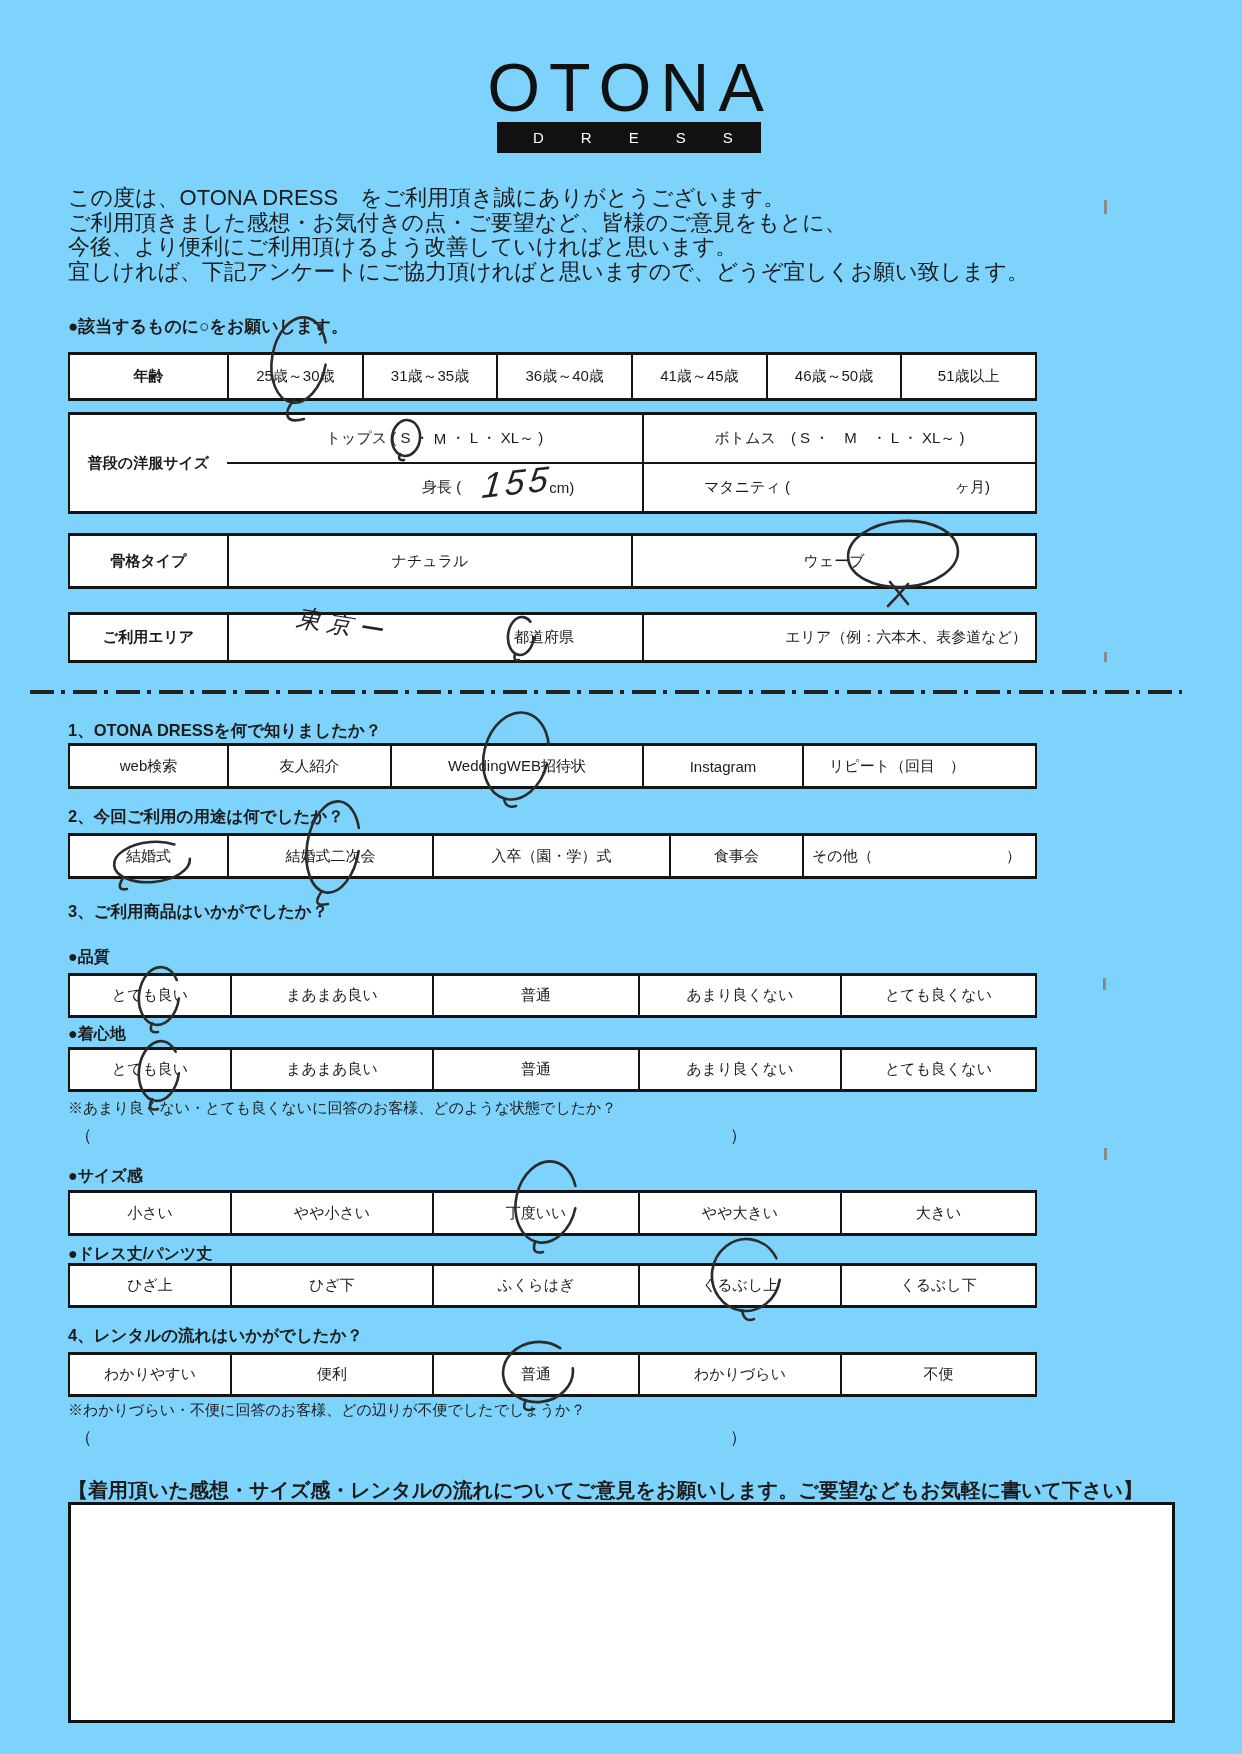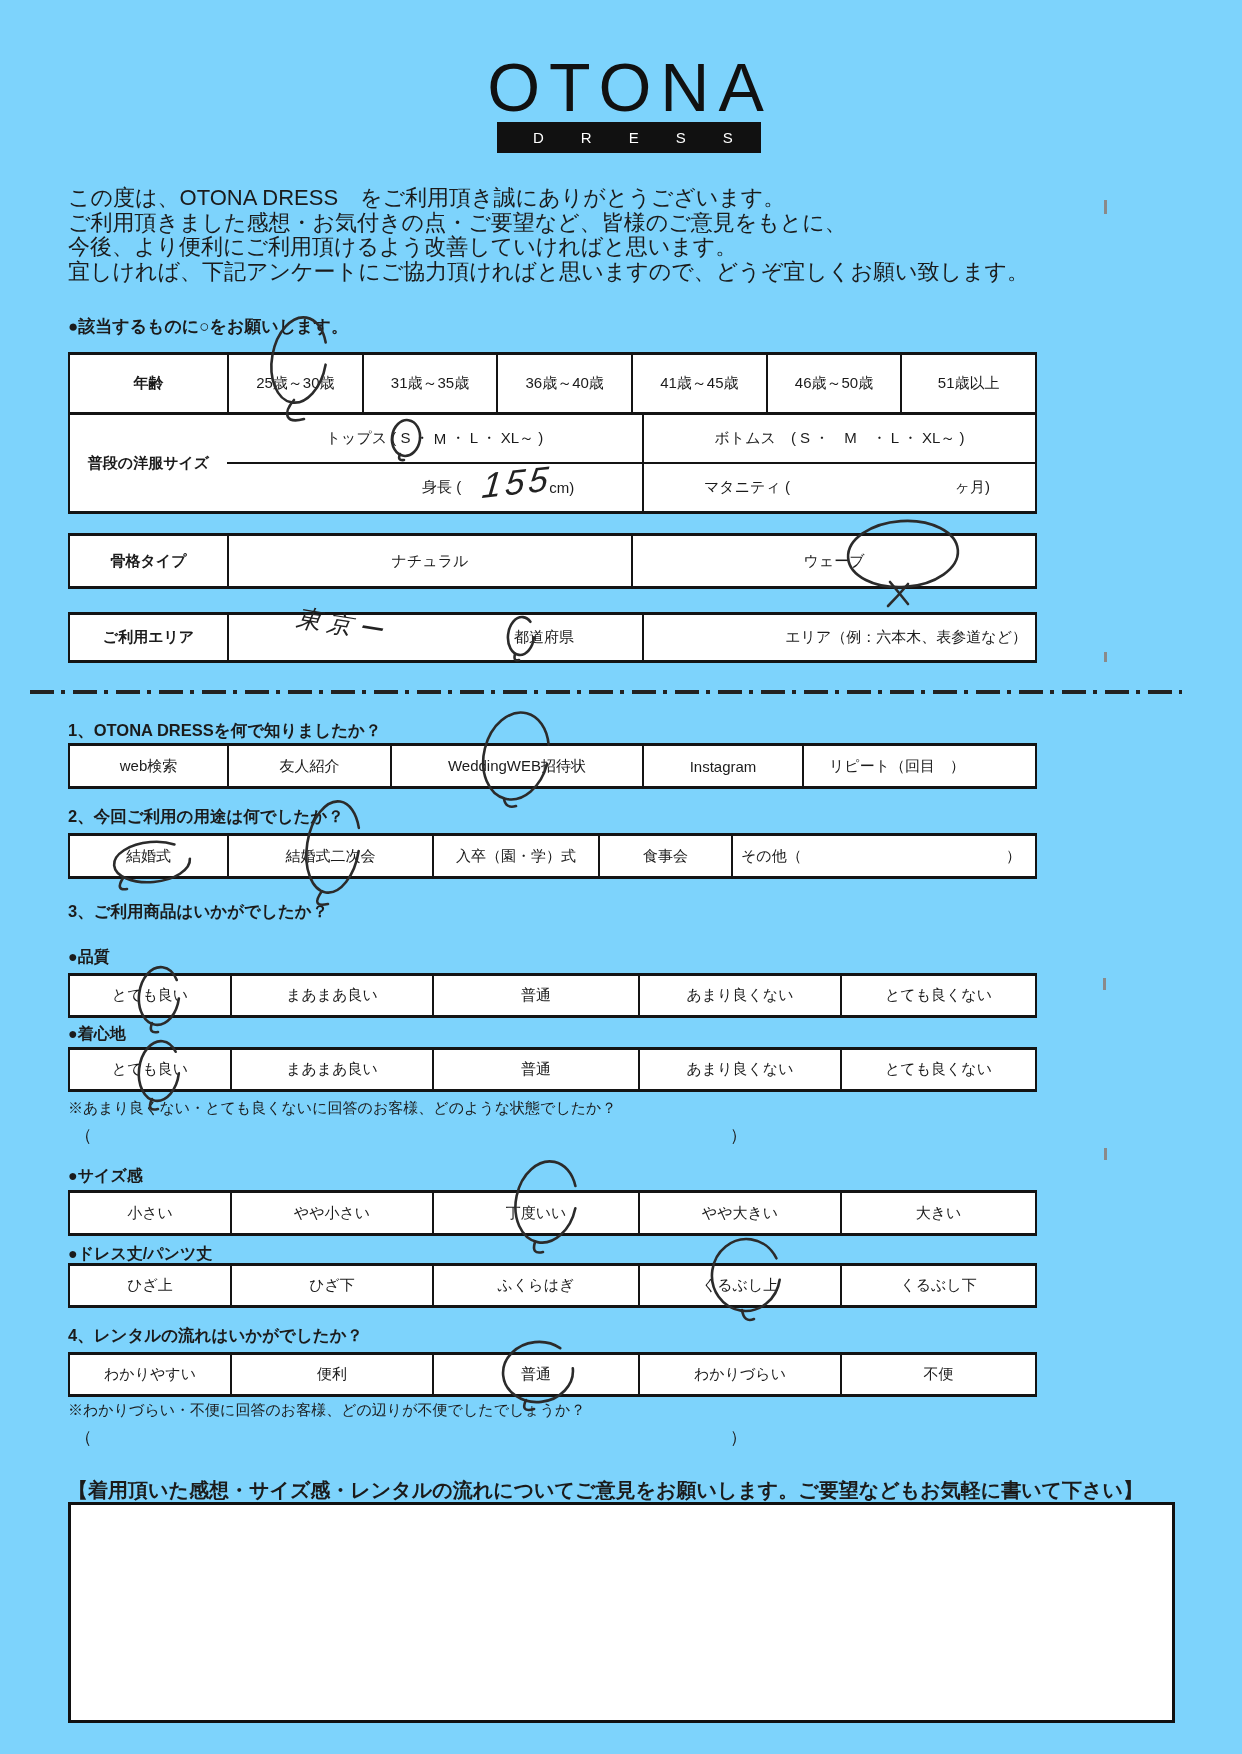--- a/index.html
+++ b/index.html
@@ -56,21 +56,21 @@
 
   <div class="intro">
     <div>この度は、OTONA DRESS　をご利用頂き誠にありがとうございます。</div>
     <div>ご利用頂きました感想・お気付きの点・ご要望など、皆様のご意見をもとに、</div>
     <div>今後、より便利にご利用頂けるよう改善していければと思います。</div>
     <div>宜しければ、下記アンケートにご協力頂ければと思いますので、どうぞ宜しくお願い致します。</div>
   </div>
 
   <div class="instruction">●該当するものに○をお願いします。</div>
 
-  <div class="tbl" style="left:68px;top:352px;width:969px;height:63px">
+  <div class="tbl" style="left:68px;top:352px;width:969px;height:49px">
     <div class="c hd" style="width:157px">年齢</div>
     <div class="c grow">25歳～30歳</div>
     <div class="c grow">31歳～35歳</div>
     <div class="c grow">36歳～40歳</div>
     <div class="c grow">41歳～45歳</div>
     <div class="c grow">46歳～50歳</div>
     <div class="c grow">51歳以上</div>
   </div>
 
   <div class="tbl" style="left:68px;top:412px;width:969px;height:102px">
@@ -124,21 +124,21 @@
     <div class="c grow" style="justify-content:flex-start;padding:0 15px 0 25px">
       <span>リピート（</span>
       <span>回目　）</span>
     </div>
   </div>
 
   <div class="qtitle" style="left:68px;top:806px">2、今回ご利用の用途は何でしたか？</div>
   <div class="tbl" style="left:68px;top:833px;width:969px;height:46px">
     <div class="c" style="width:157px">結婚式</div>
     <div class="c" style="width:205px">結婚式二次会</div>
-    <div class="c" style="width:166px">入卒（園・学）式</div>
+    <div class="c" style="width:237px">入卒（園・学）式</div>
     <div class="c" style="width:133px">食事会</div>
     <div class="c grow" style="justify-content:space-between;padding:0 14px 0 8px">
       <span>その他（</span>
       <span>）</span>
     </div>
   </div>
 
   <div class="qtitle" style="left:68px;top:901px">3、ご利用商品はいかがでしたか？</div>
 
   <div class="sec" style="left:68px;top:947px">●品質</div>

